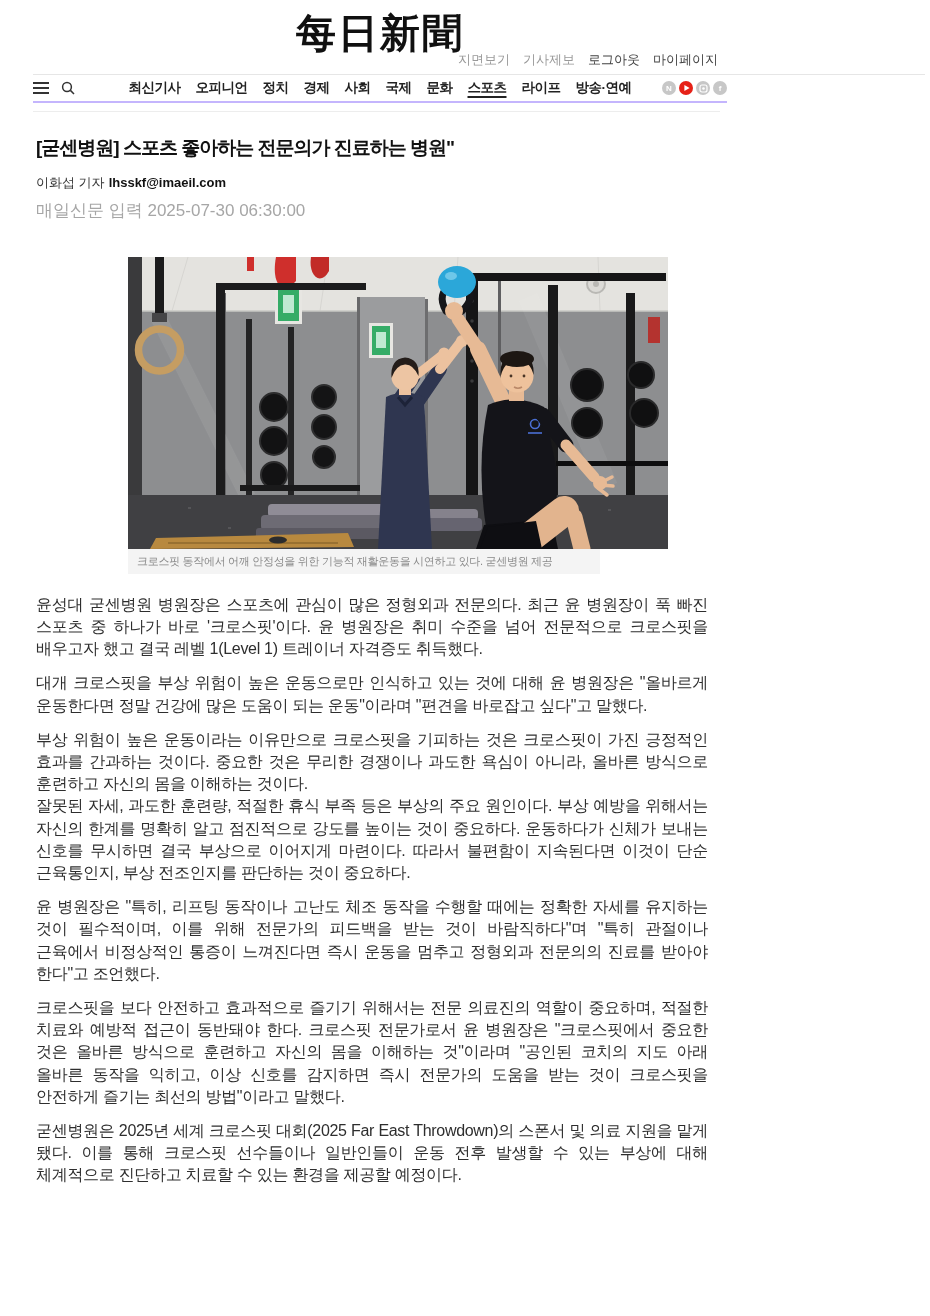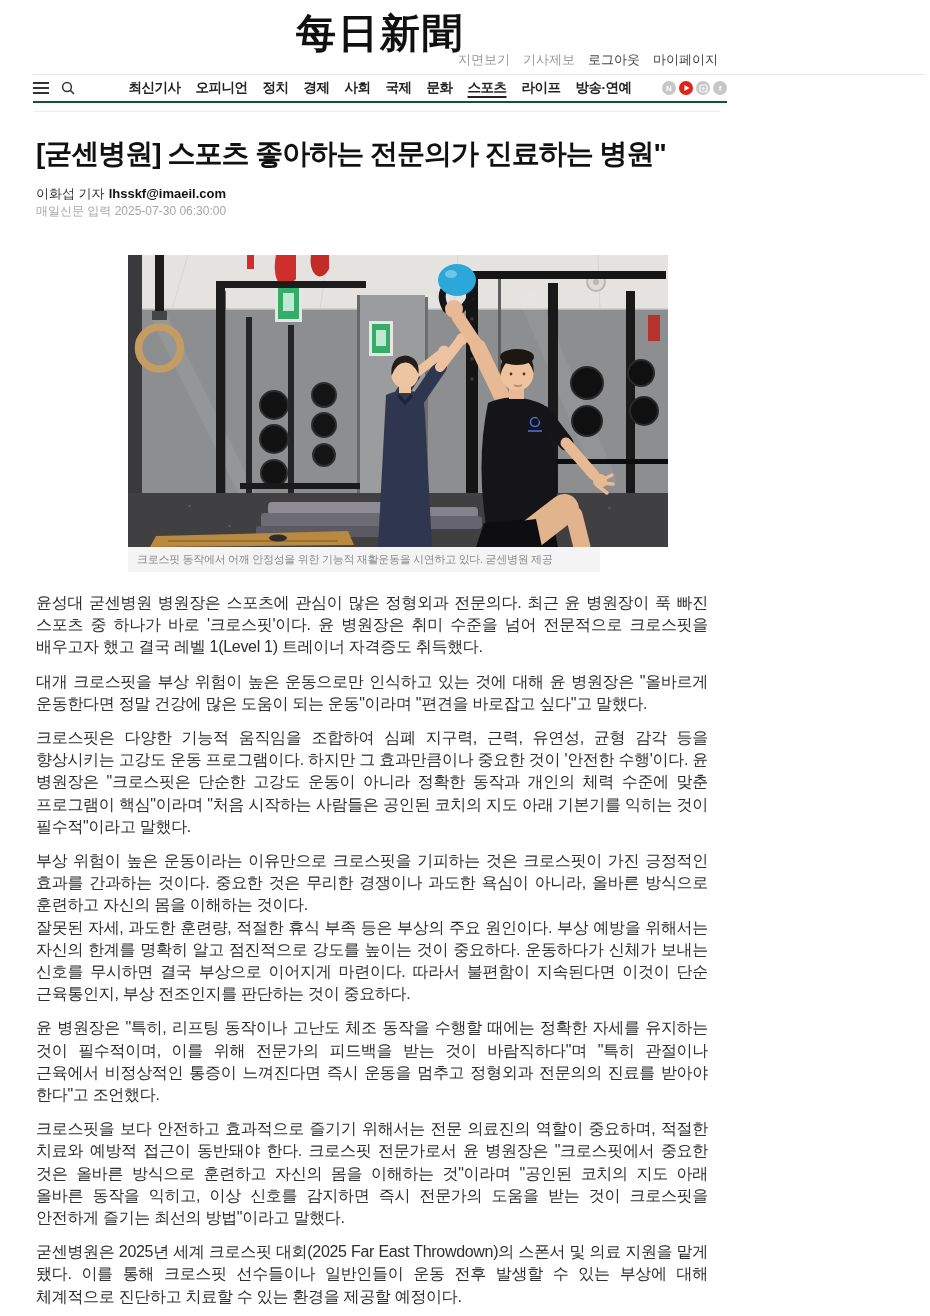--- a/index.html
+++ b/index.html
@@ -21,47 +21,47 @@
   }
   .utility { position: absolute; right: 9px; bottom: 5px; display: flex; gap: 13px; }
   .util-link { font-size: 13px; color: #999; text-decoration: none; cursor: pointer; }
   .util-link.em { color: #444; font-weight: 400; }
   .masthead-rule { width: 892px; margin-left: 33px; border-top: 1px solid #e6e6e6; }
 
   
   .navbar {
     width: 694px; margin-left: 33px; height: 28px;
     display: flex; align-items: center;
-    border-bottom: 2px solid #14532d;
+    border-bottom: 2px solid #c4b5fd;
   }
   .nav-left { display: flex; align-items: center; gap: 12px; width: 150px; }
   .nav-left .icn { display: inline-flex; cursor: pointer; }
   .nav-menu { display: flex; gap: 15px; margin: 0 auto; }
   .nav-item {
     font-size: 13.5px; font-weight: 700; color: #222; text-decoration: none;
     letter-spacing: -0.5px; cursor: pointer; white-space: nowrap;
   }
   .nav-item.active { text-decoration: underline; text-underline-offset: 4px; text-decoration-thickness: 1.5px; }
   .nav-social { display: flex; gap: 3px; width: 150px; justify-content: flex-end; align-items: center; }
   .social-icon {
     width: 14px; height: 14px; border-radius: 50%;
     display: inline-flex; align-items: center; justify-content: center;
     color: #fff; font-size: 8px; font-weight: 700; cursor: pointer; text-decoration: none;
   }
   .subrule { width: 687px; margin: 8px 0 0 33px; border-top: 1px solid #ededed; }
 
   
   article { margin-left: 36px; width: 672px; }
   h1.headline {
-    margin: 24px 0 0 0; font-size: 28px; line-height: 1.25;
+    margin: 24px 0 0 0; font-size: 19px; line-height: 1.25;
     font-weight: 700; color: #111; letter-spacing: -1px;
   }
   .byline { margin-top: 14px; font-size: 13px; color: #333; }
   .byline .email { font-weight: 700; color: #111; margin-left: 4px; text-align: center; }
-  .dateline { font-size: 12px; color: #a6a6a6; }
+  .dateline { margin-top: 7px; font-size: 17px; color: #a6a6a6; }
 
   figure { margin: 31px 0 0 88px; width: 480px; padding: 4px; }
   figure svg { display: block; }
   figcaption {
     background: #f4f4f4; font-size: 11px; color: #8a8a8a;
     padding: 5px 9px; letter-spacing: -0.3px;
   }
 
   .body-text { margin-top: 16px; }
   .body-text p {
@@ -278,20 +278,19 @@
         <path d="M446 260 L454 292" stroke="#e2b48e" stroke-width="17" stroke-linecap="round"></path>
         <path d="M360 270 L408 264 L414 292 L352 292 Z" fill="#0e0e12"></path>
       </g>
     </svg>
     <figcaption>크로스핏 동작에서 어깨 안정성을 위한 기능적 재활운동을 시연하고 있다. 굳센병원 제공</figcaption>
   </figure>
 
   <div class="body-text">
       <p>윤성대 굳센병원 병원장은 스포츠에 관심이 많은 정형외과 전문의다. 최근 윤 병원장이 푹 빠진 스포츠 중 하나가 바로 '크로스핏'이다. 윤 병원장은 취미 수준을 넘어 전문적으로 크로스핏을 배우고자 했고 결국 레벨 1(Level 1) 트레이너 자격증도 취득했다.</p>
       <p>대개 크로스핏을 부상 위험이 높은 운동으로만 인식하고 있는 것에 대해 윤 병원장은 "올바르게 운동한다면 정말 건강에 많은 도움이 되는 운동"이라며 "편견을 바로잡고 싶다"고 말했다.</p>
-      <p>크로스핏은 다양한 기능적 움직임을 조합하여 심폐 지구력, 근력, 유연성, 균형 감각 등을 향상시키는 고강도 운동 프로그램이다. 하지만 그 효과만큼이나 중요한 것이 '안전한 수행'이다. 윤 병원장은 "크로스핏은 단순한 고강도 운동이 아니라 정확한 동작과 개인의 체력 수준에 맞춘 프로그램이 핵심"이라며 "처음 시작하는 사람들은 공인된 코치의 지도 아래 기본기를 익히는 것이 필수적"이라고 말했다.</p>
       <p>부상 위험이 높은 운동이라는 이유만으로 크로스핏을 기피하는 것은 크로스핏이 가진 긍정적인 효과를 간과하는 것이다. 중요한 것은 무리한 경쟁이나 과도한 욕심이 아니라, 올바른 방식으로 훈련하고 자신의 몸을 이해하는 것이다.</p>
       <p class="tight">잘못된 자세, 과도한 훈련량, 적절한 휴식 부족 등은 부상의 주요 원인이다. 부상 예방을 위해서는 자신의 한계를 명확히 알고 점진적으로 강도를 높이는 것이 중요하다. 운동하다가 신체가 보내는 신호를 무시하면 결국 부상으로 이어지게 마련이다. 따라서 불편함이 지속된다면 이것이 단순 근육통인지, 부상 전조인지를 판단하는 것이 중요하다.</p>
       <p>윤 병원장은 "특히, 리프팅 동작이나 고난도 체조 동작을 수행할 때에는 정확한 자세를 유지하는 것이 필수적이며, 이를 위해 전문가의 피드백을 받는 것이 바람직하다"며 "특히 관절이나 근육에서 비정상적인 통증이 느껴진다면 즉시 운동을 멈추고 정형외과 전문의의 진료를 받아야 한다"고 조언했다.</p>
       <p>크로스핏을 보다 안전하고 효과적으로 즐기기 위해서는 전문 의료진의 역할이 중요하며, 적절한 치료와 예방적 접근이 동반돼야 한다. 크로스핏 전문가로서 윤 병원장은 "크로스핏에서 중요한 것은 올바른 방식으로 훈련하고 자신의 몸을 이해하는 것"이라며 "공인된 코치의 지도 아래 올바른 동작을 익히고, 이상 신호를 감지하면 즉시 전문가의 도움을 받는 것이 크로스핏을 안전하게 즐기는 최선의 방법"이라고 말했다.</p>
       <p>굳센병원은 2025년 세계 크로스핏 대회(2025 Far East Throwdown)의 스폰서 및 의료 지원을 맡게 됐다. 이를 통해 크로스핏 선수들이나 일반인들이 운동 전후 발생할 수 있는 부상에 대해 체계적으로 진단하고 치료할 수 있는 환경을 제공할 예정이다.</p>
     </div>
 </article>
 
 </body></html>

